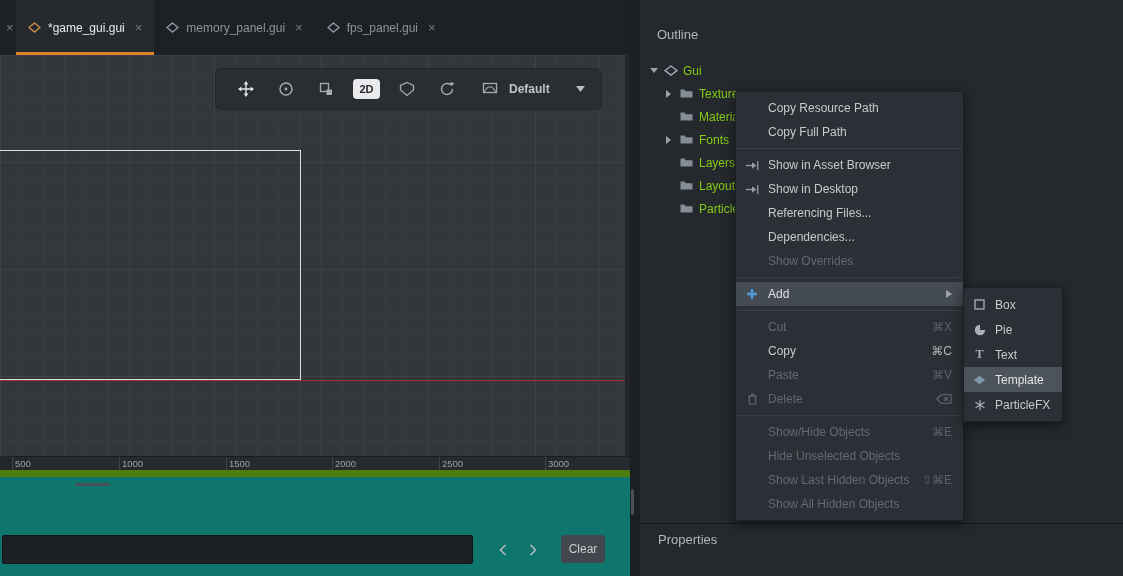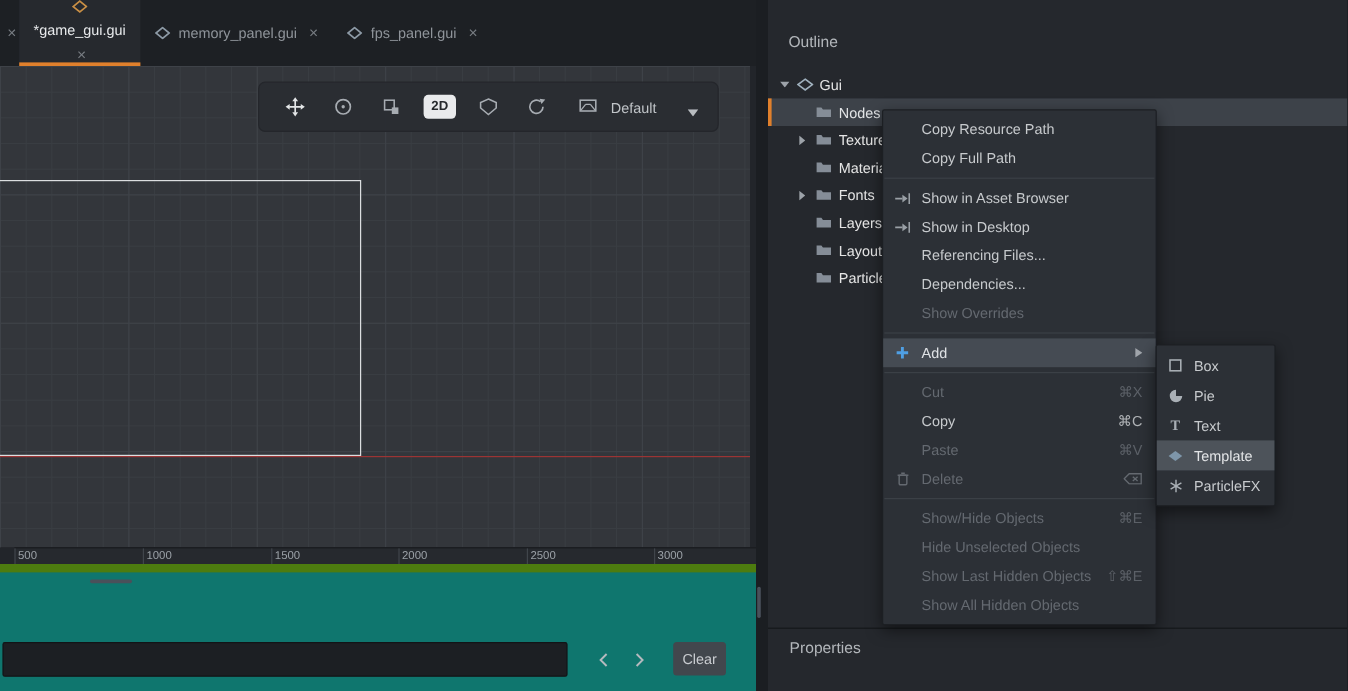--- a/index.html
+++ b/index.html
@@ -6,21 +6,21 @@
   html,body { width:1123px; height:576px; overflow:hidden; }
   body { font-family:"Liberation Sans", sans-serif; background:#1b1e22; position:relative; }
   .screen { position:absolute; left:0; top:0; width:1123px; height:576px; background:#1b1e22; overflow:hidden; }
 
   
   .left-pane { position:absolute; left:0; top:0; width:630px; height:576px; background:#22252a; }
 
   .tabbar { position:absolute; left:0; top:0; width:630px; height:55px; background:#1d2024; display:flex; align-items:stretch; }
   .partial-tab { width:16px; display:flex; align-items:center; justify-content:flex-start; padding-left:3px; }
   .tab { display:flex; align-items:center; gap:7px; padding:0 12px; font-size:12px; color:#8f949a; position:relative; cursor:default; }
-  .tab.active { background:#26292e; color:#e8eaec;flex-direction:column; }
+  .tab.active { background:#26292e; color:#e8eaec; }
   .tab.active::after { content:""; position:absolute; left:0; right:0; bottom:0; height:3px; background:#e0802c; }
   .close { color:#787d83; font-size:13px; line-height:1; margin-left:3px; }
 
   .canvas { position:absolute; left:0; top:55px; width:625px; height:401px;
     background-color:#33363b;
     background-image:
       linear-gradient(to right, #3e4248 1px, transparent 1px),
       linear-gradient(to bottom, #3e4248 1px, transparent 1px),
       linear-gradient(to right, #393d42 1px, transparent 1px),
       linear-gradient(to bottom, #393d42 1px, transparent 1px);
@@ -28,21 +28,21 @@
     padding-left:47px;
   }
   .xaxis { position:absolute; left:0; top:325px; width:625px; height:1px; background:#9c3434; }
   .guirect { position:absolute; left:-1px; top:95px; width:302px; height:230px; border:1px solid #dcdee0; }
 
   .vtoolbar { position:absolute; left:215px; top:13px; height:42px; background:rgba(42,45,50,.96);
     border:1px solid #24262b; border-radius:6px; display:flex; align-items:center; padding:0 10px; }
   .tbtn { width:40px; height:42px; display:flex; align-items:center; justify-content:center; }
   .mode2d { width:27px; height:20px; background:#e9eaec; color:#26292d; border-radius:4px; font-size:11px;
     font-weight:bold; display:flex; align-items:center; justify-content:center; margin:0 7px; }
-  .cam-group { display:flex; align-items:flex-end; margin-left:14px; }
+  .cam-group { display:flex; align-items:center; margin-left:14px;font-weight:bold; }
   .cam-label { font-size:12px; color:#c0c4c8; margin-left:10px; }
   .dd-arrow { margin-left:26px; margin-right:6px; display:flex; }
 
   .ruler { position:absolute; left:12px; top:456px; width:625px; height:14px; background:#26292e; border-top:1px solid #191c20; }
   .rtick { position:absolute; top:0; width:1px; height:13px; background:#40454b; }
   .rlabel { position:absolute; top:1px; font-size:9.5px; color:#9aa0a6; }
 
   .bottom-panel { position:absolute; left:0; top:470px; width:630px; height:106px; background:#0f766e; border-top:7px solid #4d7c0f; }
   .hthumb { position:absolute; left:75px; top:6px; width:35px; height:3px; background:#4a505a; border-radius:2px; }
   .console-input { position:absolute; left:2px; top:58px; width:471px; height:29px; background:#1c1f23;
@@ -54,21 +54,21 @@
     color:#c9ccd0; font-size:12px; display:flex; align-items:center; justify-content:center; }
 
   .splitter { position:absolute; left:630px; top:0; width:10px; height:576px; background:#1b1e22; }
   .splitter-handle { position:absolute; left:631px; top:489px; width:3px; height:26px; background:#4a505a; border-radius:2px; }
 
   
   .right-panel { position:absolute; left:640px; top:0; width:483px; height:576px; background:#25282d; }
   .panel-title { position:absolute; left:17px; font-size:13px; color:#b3b7bb; }
   .outline-title { top:27px; }
   .tree { position:absolute; left:0; top:59px; width:483px; }
-  .tree-row { height:23px; display:flex; align-items:center; font-size:12px; color:#e5e5e5; position:relative; }
+  .tree-row { height:23px; display:flex; align-items:center; font-size:12px; color:#84cc16; position:relative; }
   .tree-row.d0 { padding-left:10px; }
   .tree-row.d1 { padding-left:26px; }
   .caret { width:14px; display:flex; align-items:center; }
   .caret.none { visibility:hidden; }
   .t-icon { width:19px; display:flex; align-items:center; }
   .tree-row.selected { background:#3d4249; color:#e2e4e6; }
   .tree-row.selected::before { content:""; position:absolute; left:0; top:0; bottom:0; width:3px; background:#e0802c; }
   .props-divider { position:absolute; left:0; top:523px; width:483px; height:1px; background:#15181b; }
   .props-title { top:532px; left:18px; }
 
@@ -229,29 +229,20 @@
             </svg>
         </span>
         <span class="t-icon">
           <svg width="14" height="11" viewBox="0 0 14 11">
               <polygon points="7,1 13,5.5 7,10 1,5.5" fill="none" stroke="#9fb0bd" stroke-width="1.4"></polygon>
             </svg>
         </span>
         <span>Gui</span>
       </div>
 
-      <div class="tree-row d1 selected">
-        <span class="caret none"></span>
-        <span class="t-icon">
-          <svg width="13" height="11" viewBox="0 0 13 11">
-              <path d="M0.5,1.5 h4 l1.3,1.8 h6.7 v6.2 h-12 z" fill="#858d97"></path>
-            </svg>
-        </span>
-        <span>Nodes</span>
-      </div>
 
       <div class="tree-row d1">
         <span class="caret">
           <svg width="5" height="8" viewBox="0 0 5 8">
               <polygon points="0,0 5,4 0,8" fill="#9da3a9"></polygon>
             </svg>
         </span>
         <span class="t-icon">
           <svg width="13" height="11" viewBox="0 0 13 11">
               <path d="M0.5,1.5 h4 l1.3,1.8 h6.7 v6.2 h-12 z" fill="#858d97"></path>

